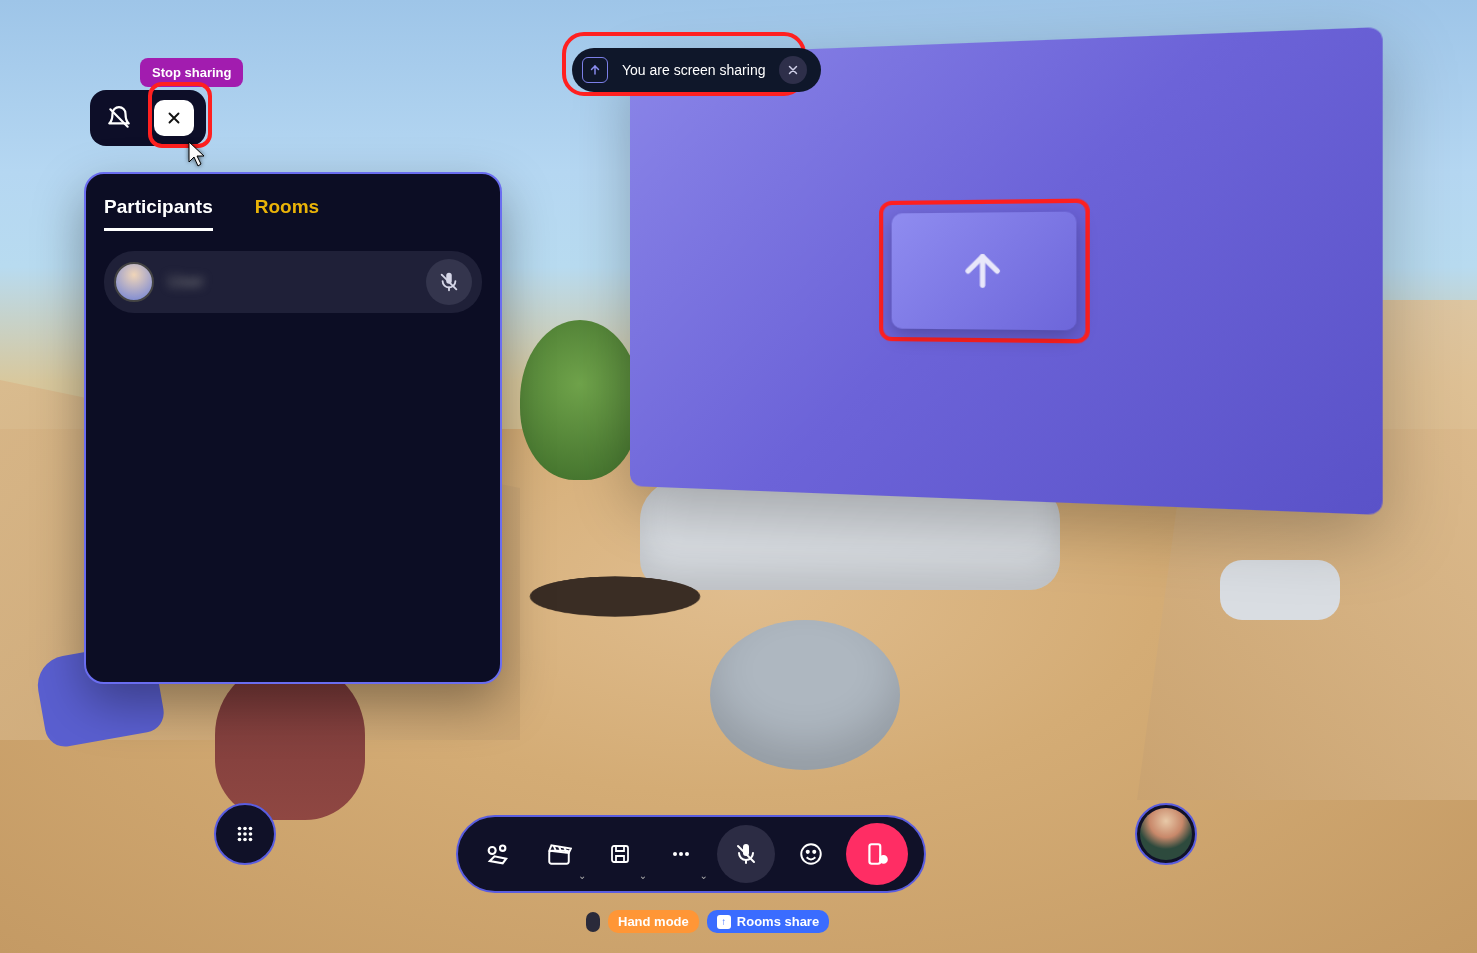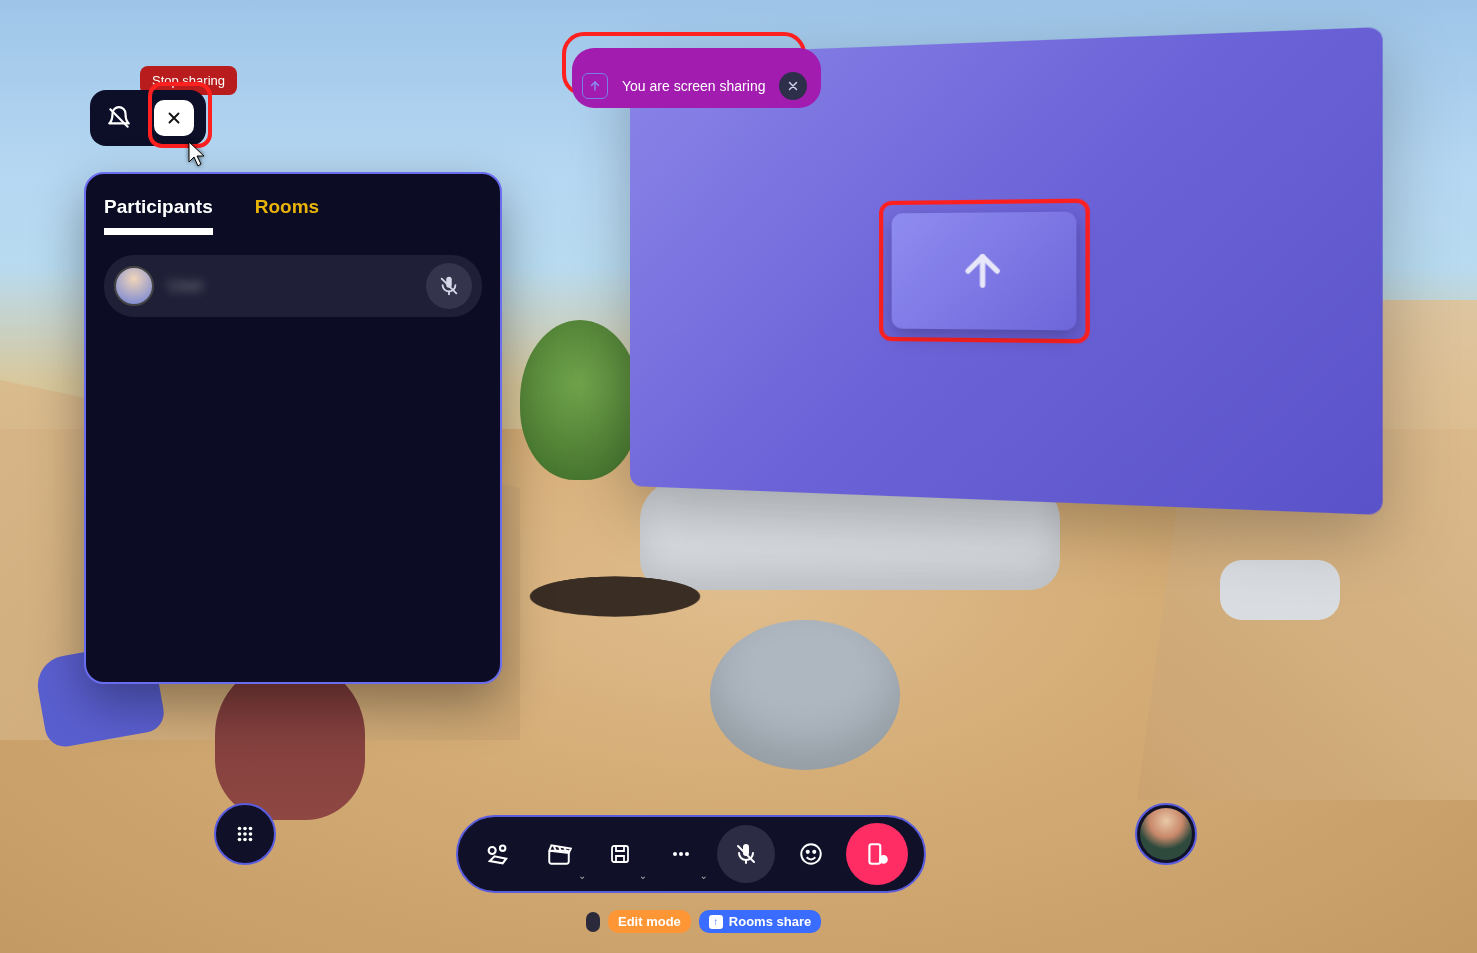--- a/index.html
+++ b/index.html
@@ -89,22 +89,22 @@
     width:170px; height:110px;
     background: linear-gradient(135deg, #8f8cf0, #6d66da);
     border-radius:10px;
     display:flex; align-items:center; justify-content:center;
     box-shadow: 0 6px 18px rgba(0,0,0,.25);
   }
 
   
   .tooltip {
     position:absolute; left:140px; top:58px;
-    background:#b91c1c; color:#fff; font-size:13px;
-    padding:7px 12px; border-radius:8px; font-weight:400;margin-top:8px;
+    background:#a21caf; color:#fff; font-size:13px;
+    padding:7px 12px; border-radius:8px; font-weight:700;
   }
 
   
   .mini-toolbar {
     position:absolute; left:90px; top:90px;
     background:#0d0e28; border-radius:16px;
     padding:10px 12px; display:flex; gap:18px; align-items:center;
   }
   .mini-toolbar .iconbtn {
     width:34px; height:34px; display:flex; align-items:center; justify-content:center;
@@ -126,43 +126,43 @@
     filter: drop-shadow(0 0 2px rgba(0,0,0,.6));
   }
 
   
   .top-banner-highlight {
     position:absolute; left:562px; top:32px; width:244px; height:64px;
     border:4px solid #ff2020; border-radius:22px; pointer-events:none;
   }
   .top-banner {
     position:absolute; left:572px; top:48px;
-    background:#a21caf; border-radius:22px;
+    background:#0f172a; border-radius:22px;
     display:flex; align-items:center; gap:14px;
-    padding:24px 14px 8px 10px; color:#fff; font-size:14px;
+    padding:8px 14px 8px 10px; color:#fff; font-size:14px;
   }
   .banner-icon-box {
     width:26px; height:26px; border:1.5px solid #7b7fe8; border-radius:6px;
     display:flex; align-items:center; justify-content:center; color:#7b7fe8;
   }
   .banner-close {
     width:28px; height:28px; background:#2e2f4a; border-radius:50%;
     display:flex; align-items:center; justify-content:center; color:#cfcfe8;
   }
 
   
   .panel {
     position:absolute; left:84px; top:172px; width:418px; height:512px;
     background:#0c0d24; border:2px solid #6a6df0; border-radius:20px;
     color:#fff; padding:22px 18px 18px 18px;
     box-shadow: 0 20px 50px rgba(0,0,0,.35);
   }
   .tabs { display:flex; gap:42px; font-size:19px; font-weight:600; }
   .tab { cursor:pointer; padding-bottom:10px; }
-  .tab.active { color:#fff; border-bottom:7px solid #ffffff; }
+  .tab.active { color:#fff; border-bottom:3px solid #ffffff; }
   .tab.inactive { color:#eab308; }
   .filters { display:flex; gap:14px; margin-top:24px; }
   .chip {
     background:#24263e; color:#d4d6e6; font-size:16px;
     padding:10px 18px; border-radius:24px;
   }
   .participant-row {
     margin-top:20px; background:#1f2038; border-radius:30px;
     display:flex; align-items:center; padding:8px 10px; gap:14px;
   }
@@ -361,21 +361,21 @@
   <div class="dock-btn round-red">
     <svg width="26" height="26" viewBox="0 0 24 24" fill="none" stroke="#fff" stroke-width="2">
       <rect x="5" y="3" width="10" height="18" rx="2"></rect>
         <circle cx="18" cy="17" r="3" fill="#fff"></circle>
     </svg>
   </div>
 </div>
 
 <div class="status-row">
   <div class="dot"></div>
-  <div class="pill pill-orange">Edit mode</div>
+  <div class="pill pill-orange">Hand mode</div>
   <div class="pill pill-blue">
     <span class="sq">↑</span>
     <span>Rooms share</span>
   </div>
 </div>
 
 <div class="round-side grid-btn">
   <svg width="22" height="22" viewBox="0 0 24 24" fill="#fff">
     <circle cx="6" cy="6" r="2"></circle>
       <circle cx="12" cy="6" r="2"></circle>

